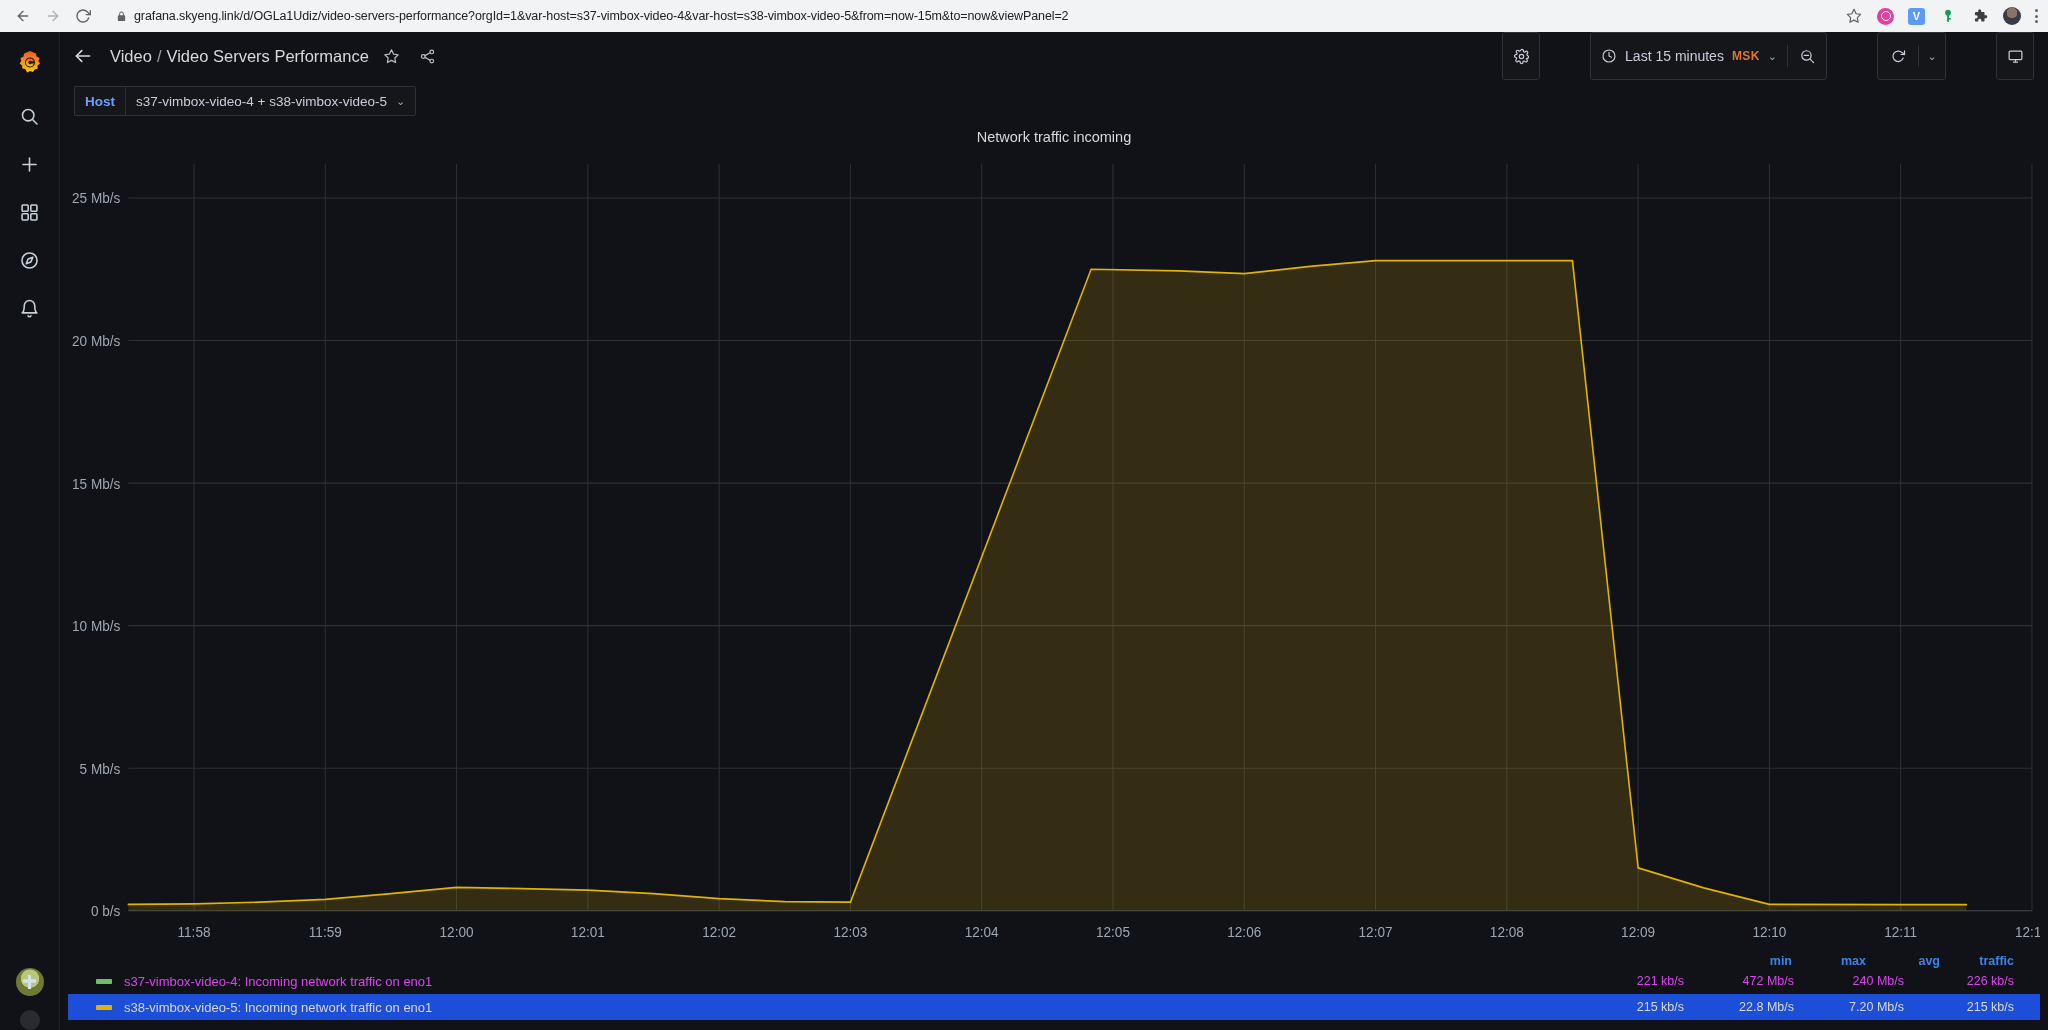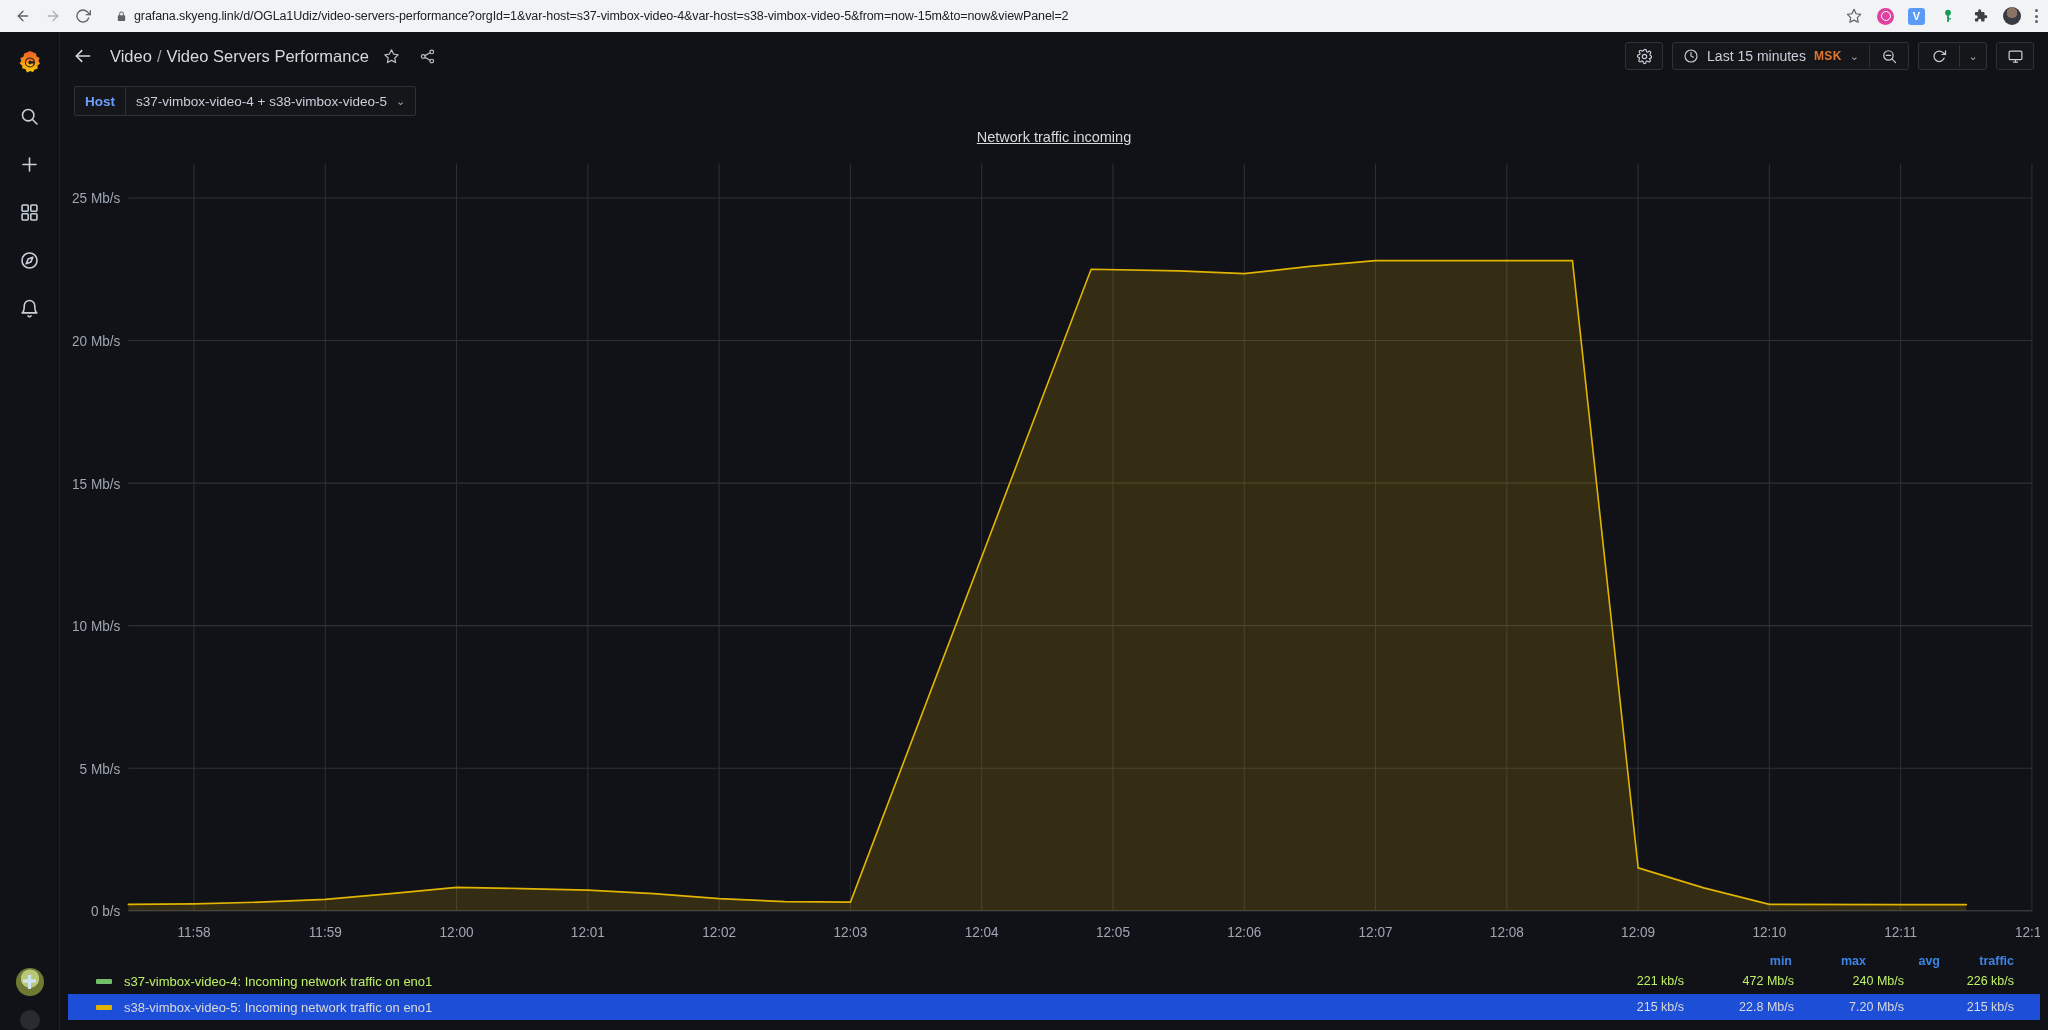--- a/index.html
+++ b/index.html
@@ -77,22 +77,22 @@
   .crumbs { display: flex; align-items: baseline; gap: 5px; font-size: 16.5px; }
   .crumb-parent { color: #d8d9da; }
   .crumb-sep { color: #9aa0a6; }
   .crumb-title { color: #d8d9da; }
   .hdr-icon { width: 26px; height: 26px; display: flex; align-items: center; justify-content: center; color: #b9bdc4; }
   .hdr-icon svg { width: 17px; height: 17px; }
   .hdr-spacer { flex: 1; }
 
   .tp-group { display: flex; align-items: center; gap: 9px; }
   .tp-box {
-    height: 28px; border: 1px solid #2c3235; border-radius: 3px; background: #141619;
-    display: flex; align-items: center; color: #ccccdc;
+    height: 48px; border: 1px solid #2c3235; border-radius: 3px; background: #141619;
+    display: flex; align-items: center; color: #ccccdc; margin-left: 41px;
   }
   .tp-single { width: 38px; justify-content: center; }
   .tp-single svg { width: 17px; height: 17px; }
   .tp-time { padding: 0 10px; gap: 8px; font-size: 14px; }
   .tp-time svg { width: 16px; height: 16px; }
   .tz-tag { color: #e0752d; font-size: 12px; font-weight: bold; letter-spacing: .4px; }
   .tp-chev { color: #9fa7b3; font-size: 11px; }
   .tp-div { width: 1px; height: 22px; background: #2c3235; }
   .tp-zoom { width: 38px; display: flex; align-items: center; justify-content: center; }
   .tp-zoom svg { width: 17px; height: 17px; }
@@ -111,33 +111,33 @@
   }
   .var-value {
     height: 30px; display: flex; align-items: center; gap: 9px; padding: 0 10px;
     background: #141619; border: 1px solid #2c3235; border-radius: 0 2px 2px 0;
     color: #ccccdc; font-size: 13.5px; min-width: 250px;
   }
   .var-value .chev { color: #9fa7b3; font-size: 11px; margin-left: auto; }
 
   
   .panel { flex: 1; display: flex; flex-direction: column; padding: 0 8px 4px 8px; min-height: 0; }
-  .panel-title { text-align: center; color: #d8d9da; font-size: 14.5px; padding: 7px 0 8px; flex: none; text-decoration: underline; }
+  .panel-title { text-align: center; color: #d8d9da; font-size: 14.5px; padding: 7px 0 8px; flex: none; }
   .plot-wrap { flex: 1; position: relative; min-height: 0; }
   .plot-wrap svg { width: 100%; height: 100%; display: block; }
 
   
   .legend { flex: none; padding-bottom: 6px; }
   .legend-head { display: flex; justify-content: flex-end; padding-right: 26px; }
   .legend-head .stat-col {
     width: 74px; text-align: right; color: #3d83e5; font-size: 12.5px; font-weight: bold;
   }
   .legend-row { display: flex; align-items: center; height: 26px; padding-left: 28px; padding-right: 26px; }
   .legend-row.active { background: #1d4ed8; }
-  .legend-row.dim .legend-name, .legend-row.dim .stat-val { color: #bef264; }
+  .legend-row.dim .legend-name, .legend-row.dim .stat-val { color: #d946ef; }
   .swatch { width: 16px; height: 5px; border-radius: 1px; flex: none; margin-right: 12px; }
   .legend-name { font-size: 13px; color: #d8d9da; white-space: nowrap; }
   .legend-stats { margin-left: auto; display: flex; gap: 36px; }
   .stat-val { width: 74px; text-align: right; font-size: 12.5px; color: #d8d9da; }
 
   .scroll-hint { height: 4px; background: #111217; }
 </style>
 </head>
 <body>
 

